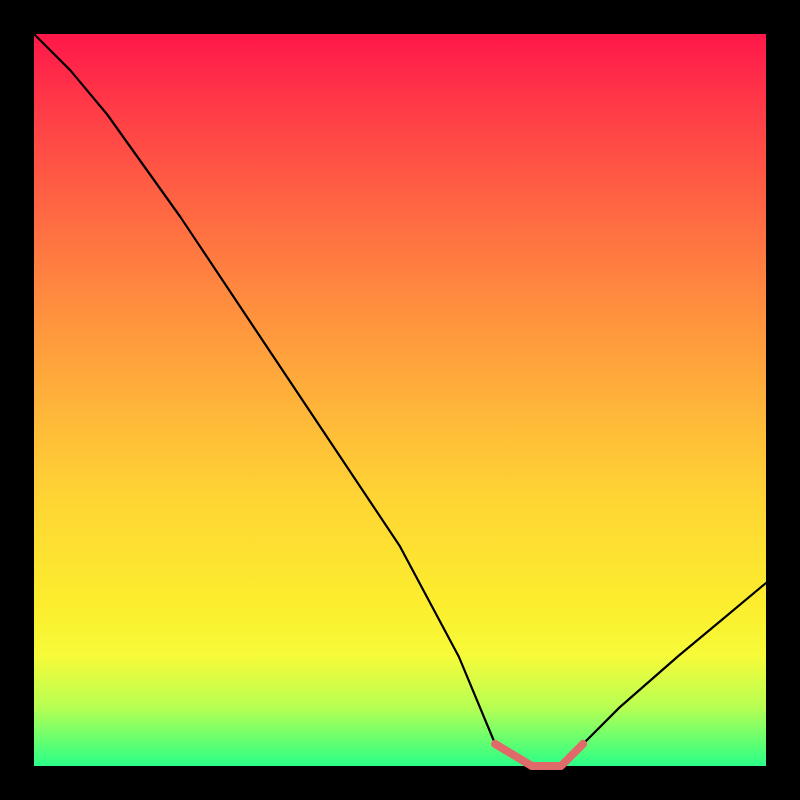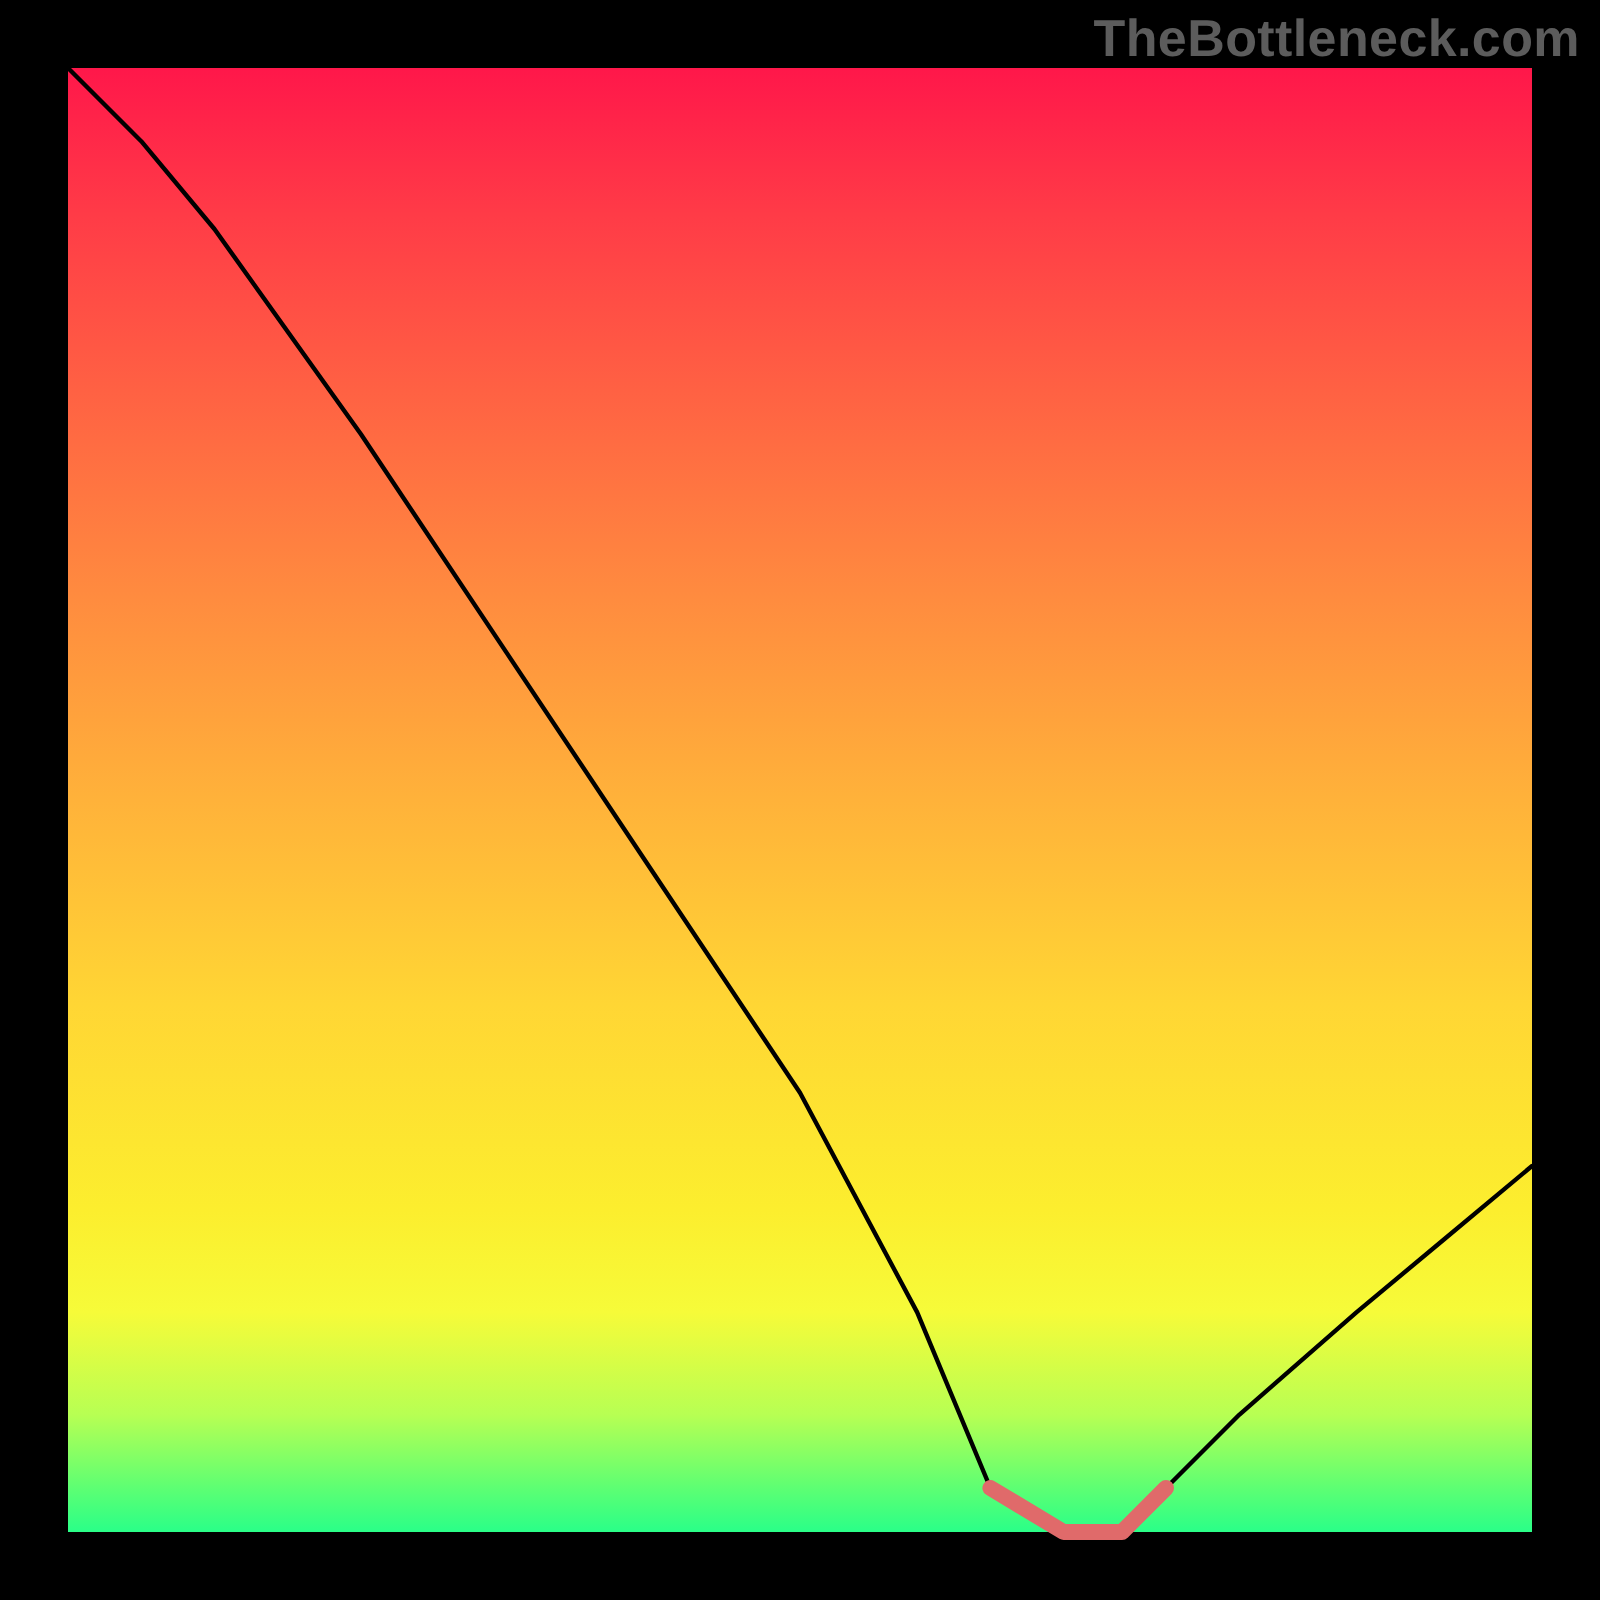--- a/index.html
+++ b/index.html
@@ -53,21 +53,20 @@
     top: 0;
     width: 732px;
     height: 732px;
     overflow: visible;
   }
 </style>
 </head>
 <body>
 
 <div class="frame">
-  <div class="watermark">TheBottleneck.com</div>
 
   <div class="plot-area">
     <svg class="curve" viewBox="0 0 732 732" preserveAspectRatio="none">
       <path id="curve-path" fill="none" stroke="#000000" stroke-width="2.2" stroke-linecap="round" stroke-linejoin="round" d="M0.0 0.0 L36.6 36.6 L73.2 80.5 L146.4 183.0 L219.6 292.8 L292.8 402.6 L366.0 512.4 L424.6 622.2 L461.2 710.0 L497.8 732.0 L527.0 732.0 L549.0 710.0 L585.6 673.4 L644.2 622.2 L688.1 585.6 L732.0 549.0"></path>
       <path id="valley-path" fill="none" stroke="#e06a6a" stroke-width="8" stroke-linecap="round" stroke-linejoin="round" d="M461.2 710.0 L497.8 732.0 L527.0 732.0 L549.0 710.0"></path>
     </svg>
   </div>
 </div>
 
 </body></html>

